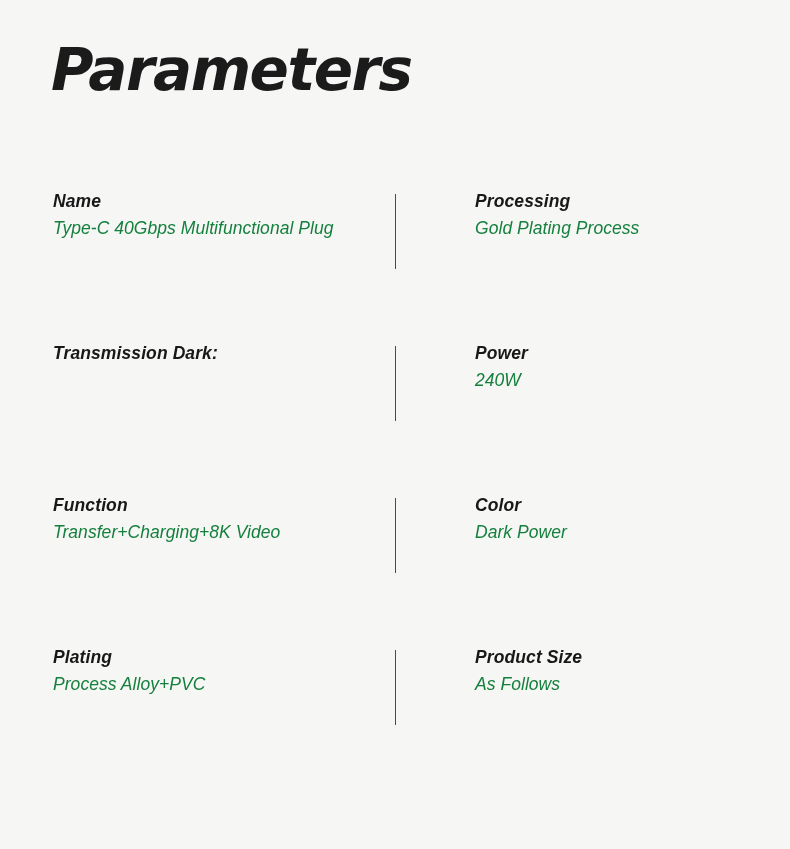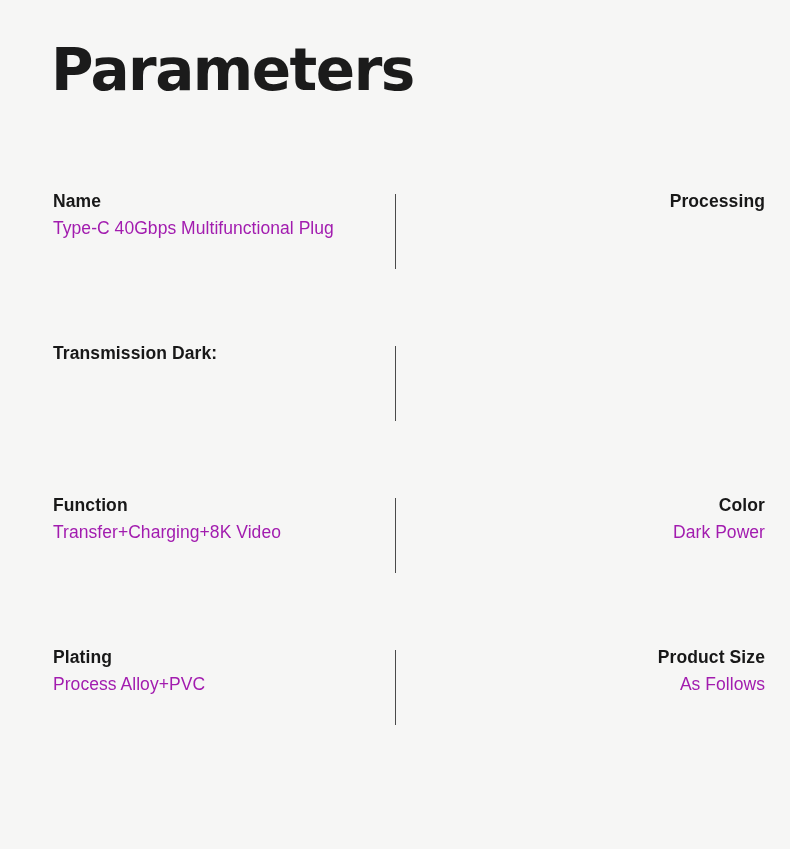--- a/index.html
+++ b/index.html
@@ -13,20 +13,21 @@
     font-family: "Liberation Sans", sans-serif;
     -webkit-font-smoothing: antialiased;
     overflow: hidden;
   }
 
   .page {
     position: relative;
     width: 636px;
     height: 849px;
     box-sizing: border-box;
+    font-style: italic;
   }
 
   .page-title {
     position: absolute;
     left: 51px;
     top: 40px;
     font-family: "DejaVu Sans", sans-serif;
     font-size: 58px;
     font-weight: 700;
     letter-spacing: -1.5px;
@@ -46,34 +47,34 @@
     position: relative;
     height: 152px;
   }
 
   .spec-cell {
     position: absolute;
     top: 14px;
   }
 
   .spec-cell.left  { left: 53px;  width: 330px; }
-  .spec-cell.right { left: 475px; width: 290px; text-align: right; }
+  .spec-cell.right { left: 475px; width: 290px; }
 
   .spec-label {
     font-size: 17.5px;
     font-weight: 700;
     color: #181818;
     line-height: 1.55;
     letter-spacing: 0.1px;
   }
 
   .spec-value {
     font-size: 17.5px;
     font-weight: 400;
-    color: #a21caf;
+    color: #15803d;
     line-height: 1.58;
     letter-spacing: 0.05px;
   }
 
   .row-divider {
     position: absolute;
     left: 395px;
     top: 20px;
     width: 1px;
     height: 75px;
@@ -90,28 +91,33 @@
   <div class="spec-table">
 
     <div class="spec-row">
       <div class="spec-cell left">
         <div class="spec-label">Name</div>
         <div class="spec-value">Type-C 40Gbps Multifunctional Plug</div>
       </div>
       <div class="row-divider"></div>
       <div class="spec-cell right">
         <div class="spec-label">Processing</div>
+        <div class="spec-value">Gold Plating Process</div>
       </div>
     </div>
 
     <div class="spec-row">
       <div class="spec-cell left">
         <div class="spec-label">Transmission Dark:</div>
       </div>
       <div class="row-divider"></div>
+      <div class="spec-cell right">
+        <div class="spec-label">Power</div>
+        <div class="spec-value">240W</div>
+      </div>
     </div>
 
     <div class="spec-row">
       <div class="spec-cell left">
         <div class="spec-label">Function</div>
         <div class="spec-value">Transfer+Charging+8K Video</div>
       </div>
       <div class="row-divider"></div>
       <div class="spec-cell right">
         <div class="spec-label">Color</div>

